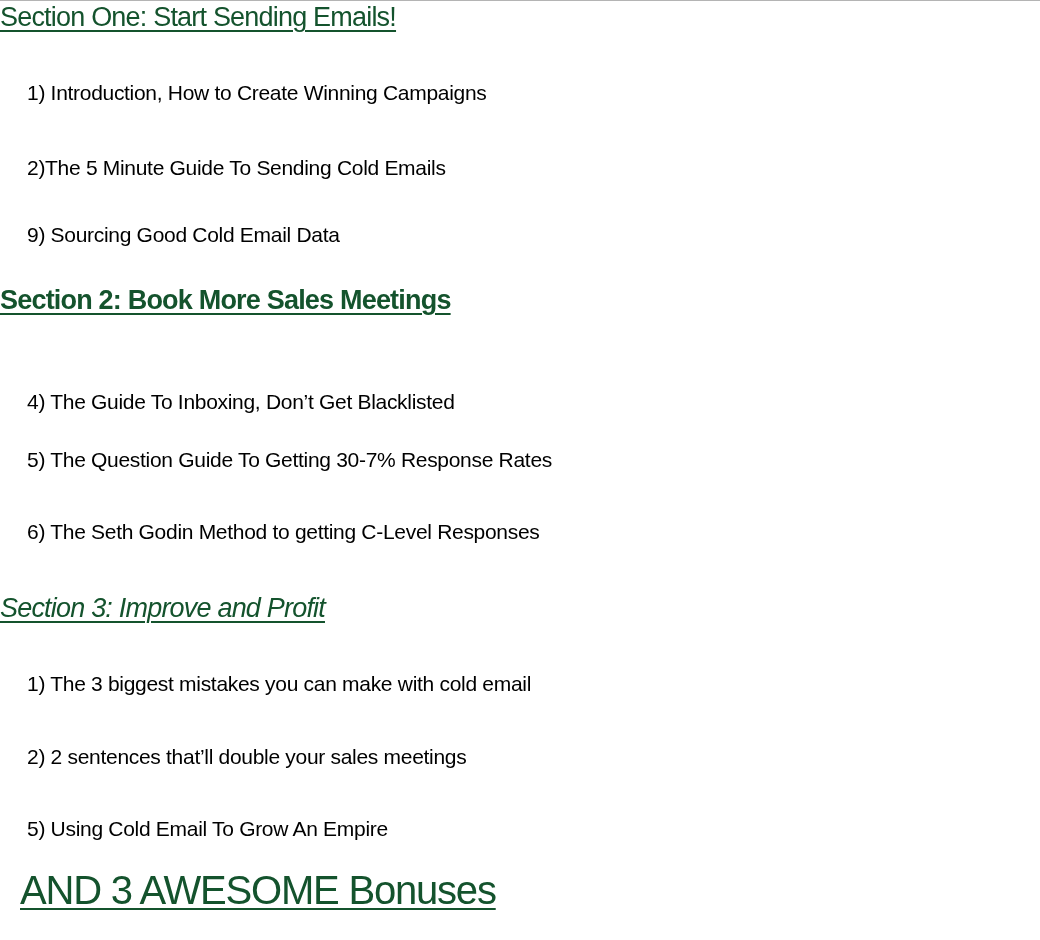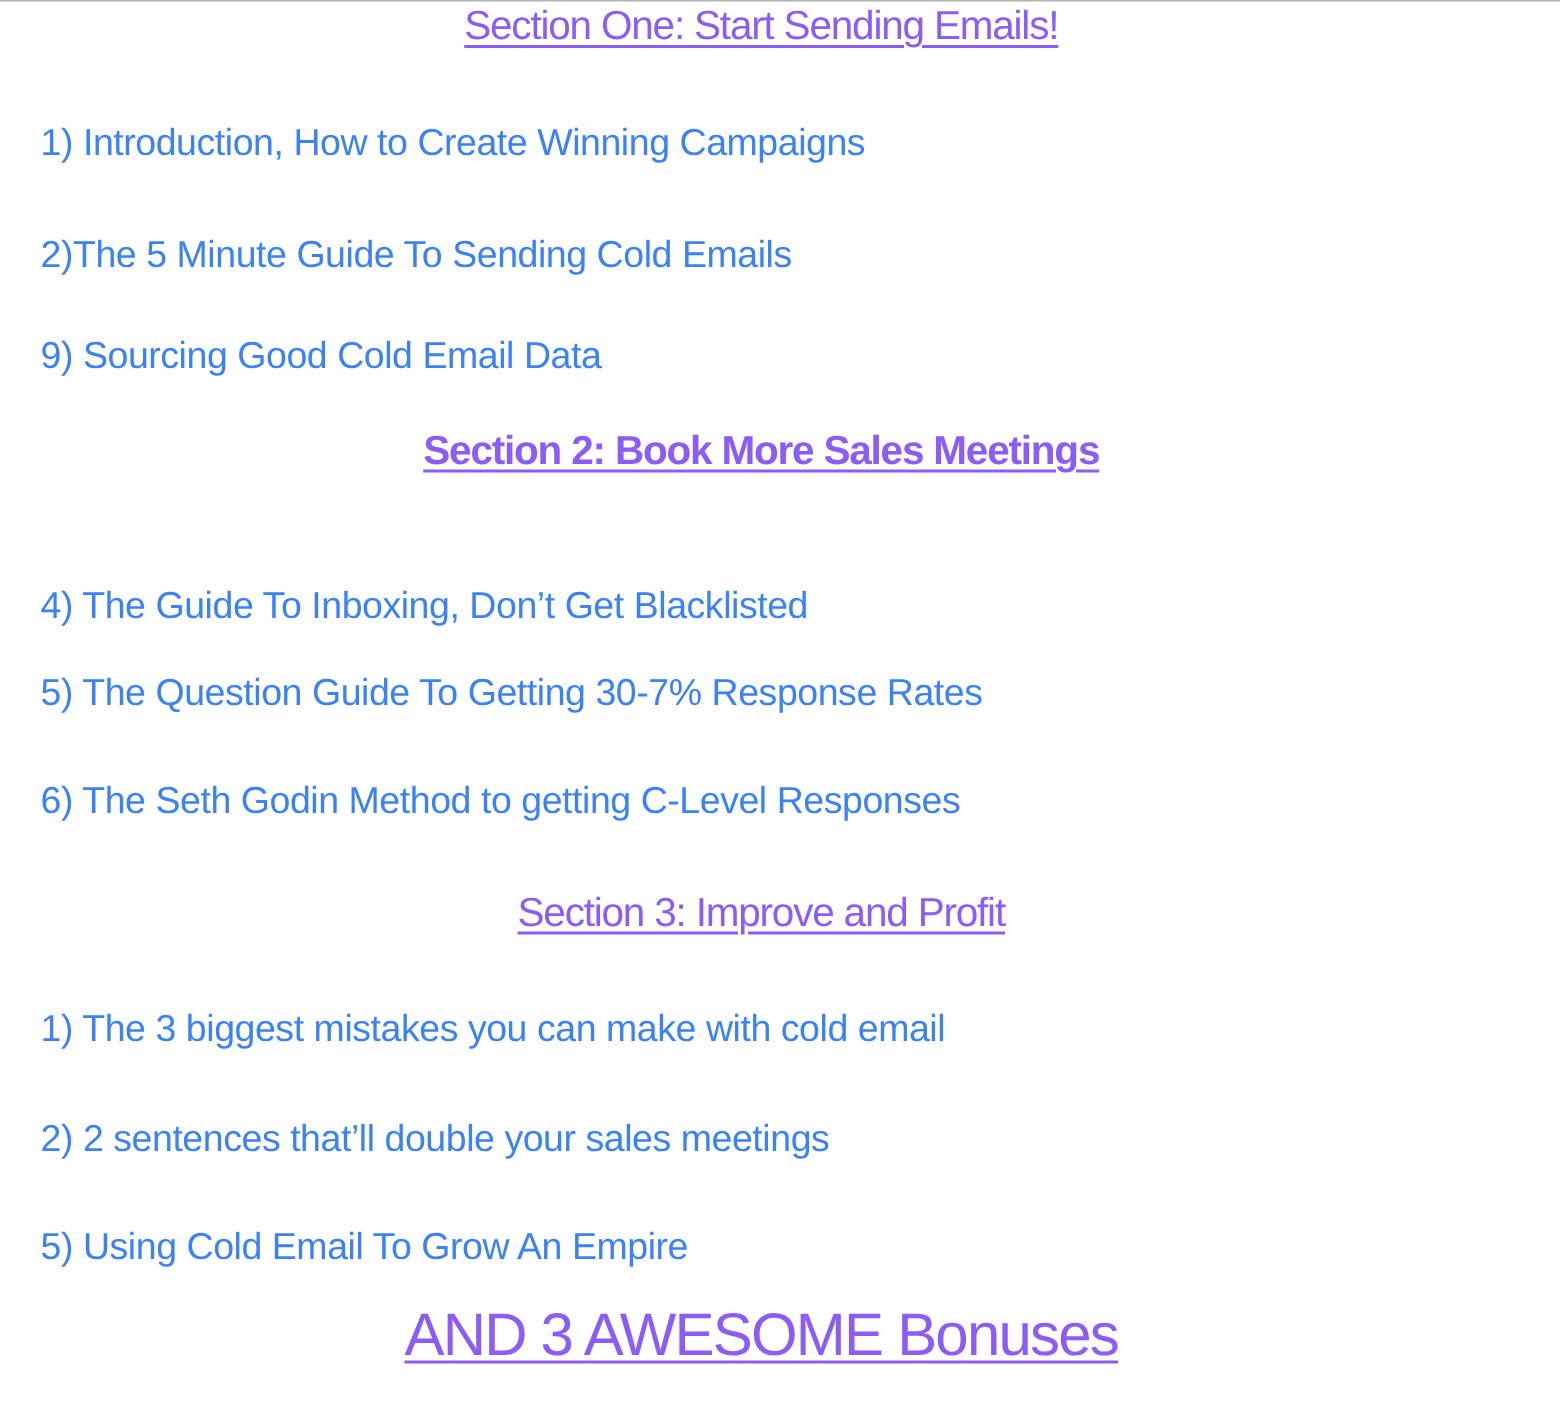--- a/index.html
+++ b/index.html
@@ -19,55 +19,55 @@
       position: absolute;
       left: 0; top: 0;
       width: 1040px;
       height: 1px;
       background: #b4b4b4;
     }
     .heading {
       position: absolute;
       left: 0;
       width: 1015px;
-      text-align: center;
+      text-align: left;
       font-weight: normal;
       text-decoration: underline;
       text-decoration-thickness: 2px;
       text-underline-offset: 4px;
-      color: #8b5cf6;
+      color: #14532d;
       margin: 0;
       letter-spacing: -0.8px;
       white-space: nowrap;
     }
     .h-section { font-size: 27px; }
-    .h-bonus { font-size: 40px; letter-spacing: -1.2px; }
+    .h-bonus { font-size: 40px; letter-spacing: -1.2px; margin-left: 20px; }
     .item {
       position: absolute;
       left: 27px;
-      font-size: 25px;
-      color: #3b82f6;
+      font-size: 21px;
+      color: #000000;
       margin: 0;
       white-space: nowrap;
       letter-spacing: -0.3px;
     }
   </style>
 </head>
 <body>
 
 <div class="top-border"></div>
 
 <h2 class="heading h-section" style="top:2px;">Section One: Start Sending Emails!</h2>
 <p class="item" style="top:81px;">1) Introduction, How to Create Winning Campaigns</p>
 <p class="item" style="top:156px;">2)The 5 Minute Guide To Sending Cold Emails</p>
 <p class="item" style="top:223px;">9) Sourcing Good Cold Email Data</p>
 
 <h2 class="heading h-section" style="top:285px;font-weight:bold;">Section 2: Book More Sales Meetings</h2>
 <p class="item" style="top:390px;">4) The Guide To Inboxing, Don’t Get Blacklisted</p>
 <p class="item" style="top:448px;">5) The Question Guide To Getting 30-7% Response Rates</p>
 <p class="item" style="top:520px;">6) The Seth Godin Method to getting C-Level Responses</p>
 
-<h2 class="heading h-section" style="top:593px;">Section 3: Improve and Profit</h2>
+<h2 class="heading h-section" style="top:593px;font-style:italic;">Section 3: Improve and Profit</h2>
 <p class="item" style="top:672px;">1) The 3 biggest mistakes you can make with cold email</p>
 <p class="item" style="top:745px;">2) 2 sentences that’ll double your sales meetings</p>
 <p class="item" style="top:817px;">5) Using Cold Email To Grow An Empire</p>
 
 <h1 class="heading h-bonus" style="top:868px;">AND 3 AWESOME Bonuses</h1>
 
 </body></html>

